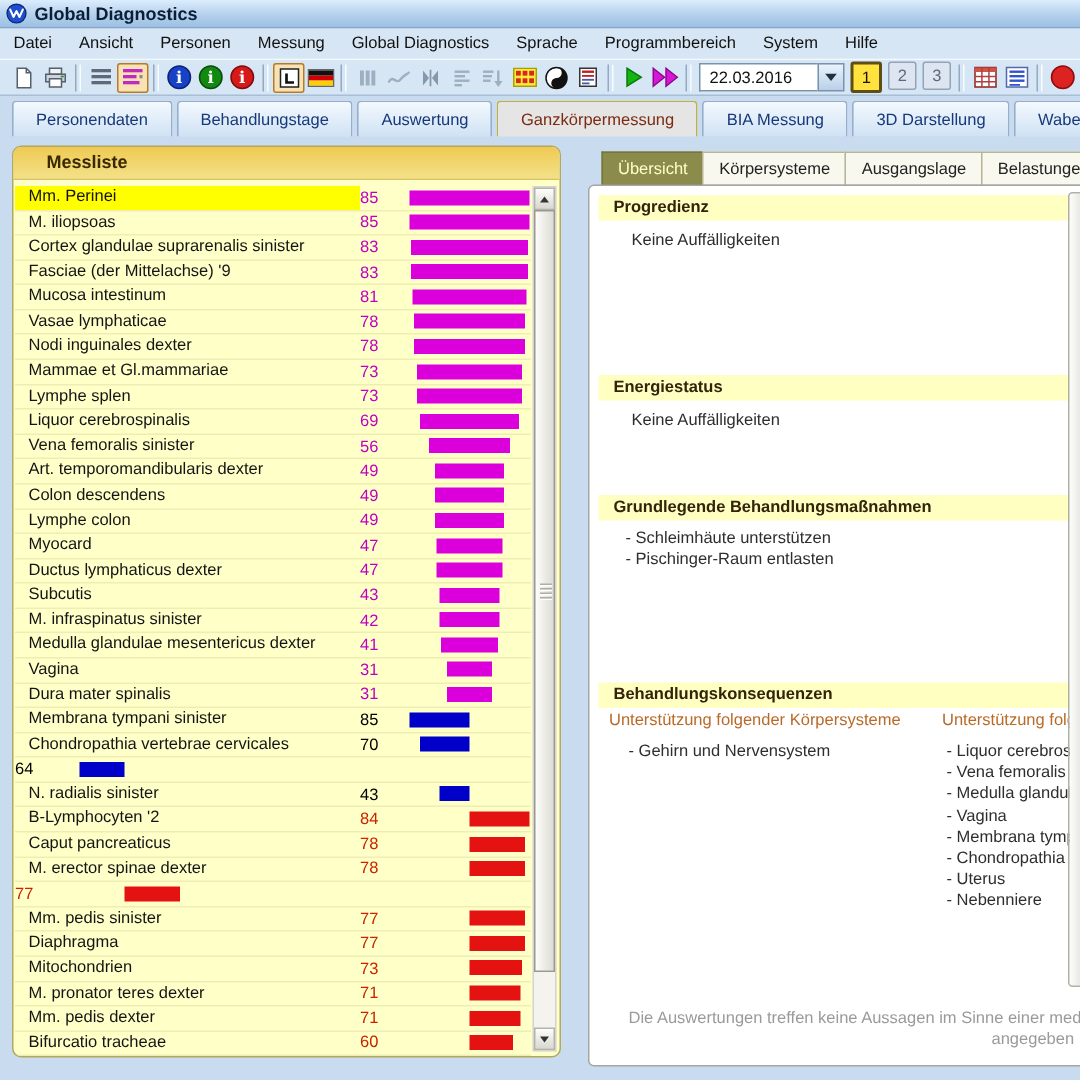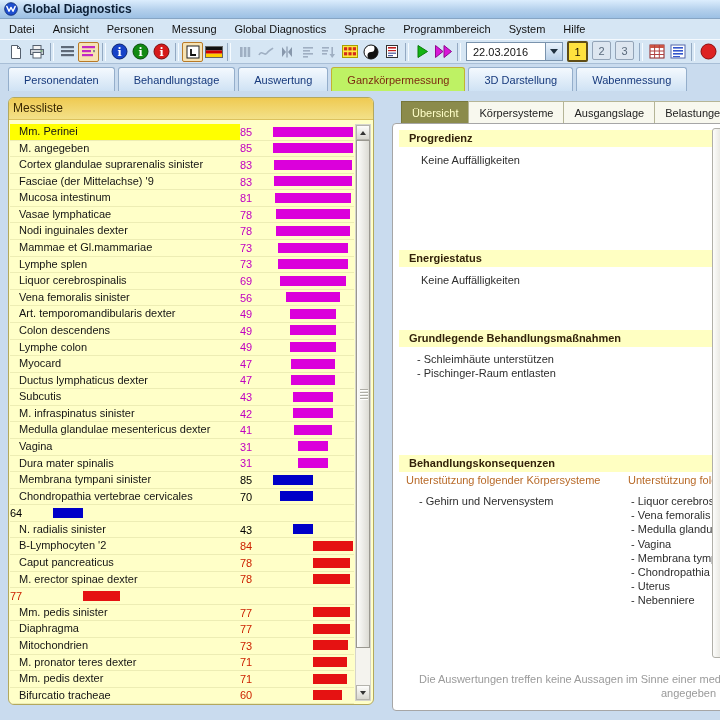--- a/index.html
+++ b/index.html
@@ -38,25 +38,25 @@
   .viewbtn{flex:0 0 auto;width:17px;height:17px;margin:0 2px;display:flex;align-items:center;justify-content:center;
     background:#dde6f0;border:1px solid #93a4b8;border-radius:2px;color:#5a6a7c;font-size:11px;}
   .viewbtn.active{background:#ffe23e;border:2px solid #5f4d16;color:#1a1200;width:17px;height:17px;}
   
   .maintabs{position:absolute;left:0;top:64px;width:740px;height:27px;
     display:flex;align-items:flex-end;padding-left:8px;gap:3px;box-sizing:border-box;}
   .mtab{height:23px;display:flex;align-items:center;padding:0 15px;
     background:linear-gradient(180deg,#f4f9fe,#cfe2f4);
     border:1px solid #94aecb;border-bottom:none;border-radius:3px 3px 0 0;
     color:#16397c;white-space:nowrap;}
-  .mtab.active{background:#bef264;border-color:#c3b232;color:#7c2a10;}
+  .mtab.active{background:#e5e5e5;border-color:#c3b232;color:#7c2a10;}
   
   .mpanel{position:absolute;left:8px;top:97px;width:366px;height:608px;
     background:#ffffc8;border:1px solid #b3a85e;border-radius:6px;box-sizing:border-box;overflow:hidden;}
-  .mpanel-header{height:21px;line-height:21px;padding-left:4px;font-weight:normal;font-size:12px;color:#3a2800;
+  .mpanel-header{height:21px;line-height:21px;padding-left:22px;font-weight:bold;font-size:12px;color:#3a2800;
     background:linear-gradient(180deg,#efca52,#f3e189);border-bottom:1px solid #dcc25e;}
   .mrows{position:absolute;left:1px;top:26px;right:19px;}
   .mrow{height:15.58px;display:flex;align-items:center;border-bottom:1px solid #ededb4;}
   .mrow-label{flex:1 1 auto;padding-left:9px;height:100%;line-height:15.5px;
     white-space:nowrap;overflow:hidden;color:#141414;}
   .mrow-label.sel{background:#ffff00;}
   .mrow-value{flex:0 0 28px;padding-right:4px;}
   .val-magenta{color:#c000c0;} .val-blue{color:#000;} .val-red{color:#cc2200;}
   .mrow-bararea{flex:0 0 82px;position:relative;height:100%;}
   .mbar{position:absolute;top:2.5px;height:10px;}
@@ -316,36 +316,37 @@
         <circle cx="8.5" cy="8.5" r="7.5" fill="#dd2222" stroke="#8d0c0c"></circle>
       </svg>
   </div>
 </div>
 
 <div class="maintabs">
     <div class="mtab">Personendaten</div>
     <div class="mtab">Behandlungstage</div>
     <div class="mtab">Auswertung</div>
     <div class="mtab active">Ganzkörpermessung</div>
+    <div class="mtab">BIA Messung</div>
     <div class="mtab">3D Darstellung</div>
     <div class="mtab">Wabenmessung</div>
   </div>
 
 <div class="mpanel">
   <div class="mpanel-header">Messliste</div>
   <div class="mrows" id="mrows">
       <div class="mrow">
         <div class="mrow-label sel">Mm. Perinei</div>
         <div class="mrow-value val-magenta">85</div>
         <div class="mrow-bararea">
           <div class="mbar magenta" style="left: 0.625px; width: 80.75px;"></div>
         </div>
       </div>
       <div class="mrow">
-        <div class="mrow-label">M. angegeben</div>
+        <div class="mrow-label">M. iliopsoas</div>
         <div class="mrow-value val-magenta">85</div>
         <div class="mrow-bararea">
           <div class="mbar magenta" style="left: 0.625px; width: 80.75px;"></div>
         </div>
       </div>
       <div class="mrow">
         <div class="mrow-label">Cortex glandulae suprarenalis sinister</div>
         <div class="mrow-value val-magenta">83</div>
         <div class="mrow-bararea">
           <div class="mbar magenta" style="left: 1.575px; width: 78.85px;"></div>

